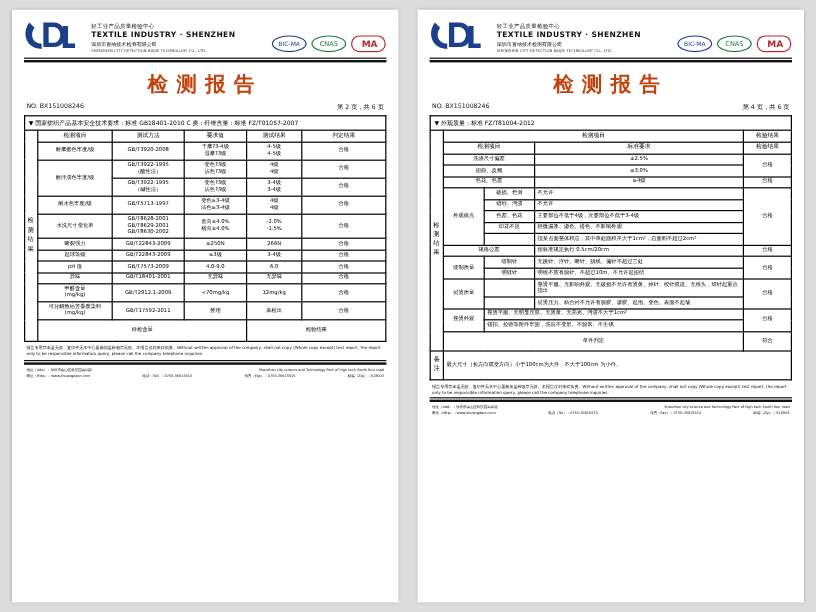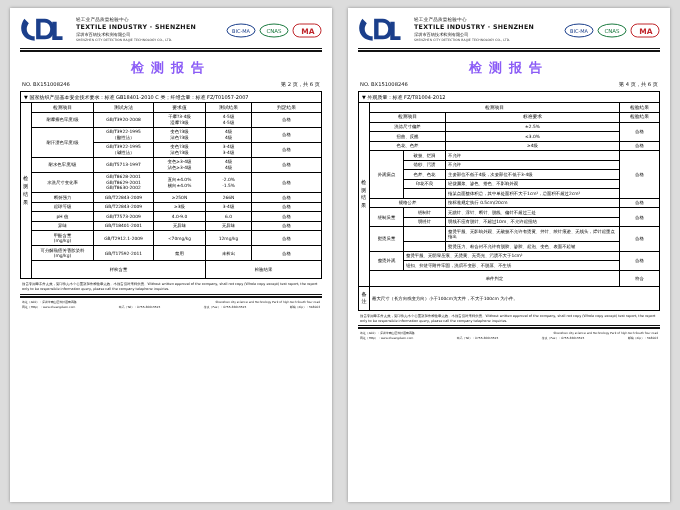--- a/index.html
+++ b/index.html
@@ -13,37 +13,37 @@
     position:absolute;top:8px;display:flex;flex-direction:column;
     width:322px;height:494px;background:#fff;
     box-shadow:0 0 3px rgba(0,0,0,.35);
     box-sizing:border-box;
   }
   .sheet-left{left:10px;}
   .sheet-right{left:348px;}
   .pad{padding:6px 10px 0 10px;box-sizing:border-box;}
 
   
-  .hdr{display:flex;align-items:center;gap:12px;}
+  .hdr{display:flex;align-items:flex-end;gap:12px;}
   .logo{width:44px;height:30px;flex:0 0 auto;position:relative;}
   .logo svg{display:block}
   .org{flex:1 1 auto;padding-top:1px;}
   .org .l1{font-size:4.6px;color:#111;letter-spacing:.2px;}
   .org .l2{font-size:6.3px;font-weight:bold;color:#111;letter-spacing:.3px;margin-top:1px;}
   .org .l3{font-size:4.2px;color:#111;margin-top:1.5px;}
   .org .l4{font-size:3.1px;color:#333;margin-top:1px;letter-spacing:.1px;}
   .marks{display:flex;gap:3px;align-items:center;padding-top:2px;}
   .mk{width:30px;height:15px;border-radius:50%/50%;position:relative;}
   .mk svg{display:block}
 
   .rule{height:1px;background:#111;margin:4px 0 0 0;}
   .rule2{height:2px;background:#111;margin-top:1px;}
 
-  .title{text-align:center;font-size:13px;font-weight:bold;letter-spacing:7px;
-         margin:7px 0 4px 0;color:#8b5cf6;font-family:"DejaVu Sans",sans-serif;}
+  .title{text-align:center;font-size:17px;font-weight:bold;letter-spacing:7px;
+         margin:7px 0 4px 0;color:#c2410c;font-family:"DejaVu Sans",sans-serif;}
   .subrow{display:flex;justify-content:space-between;font-size:5.2px;color:#111;
           padding:0 2px 3px 2px;}
 
   
   .sectionbar{border:1px solid #000;border-bottom:none;font-size:5px;padding:2px 3px;color:#000;}
   table{border-collapse:collapse;width:100%;table-layout:fixed;}
   td,th{border:1px solid #000;font-size:4.4px;color:#000;padding:1.5px 2px;
         vertical-align:middle;line-height:1.25;}
   th{font-weight:normal;text-align:center;font-size:4.8px;}
   .vhead{width:11px;text-align:center;font-size:5.2px;letter-spacing:1px;line-height:1.5;}

